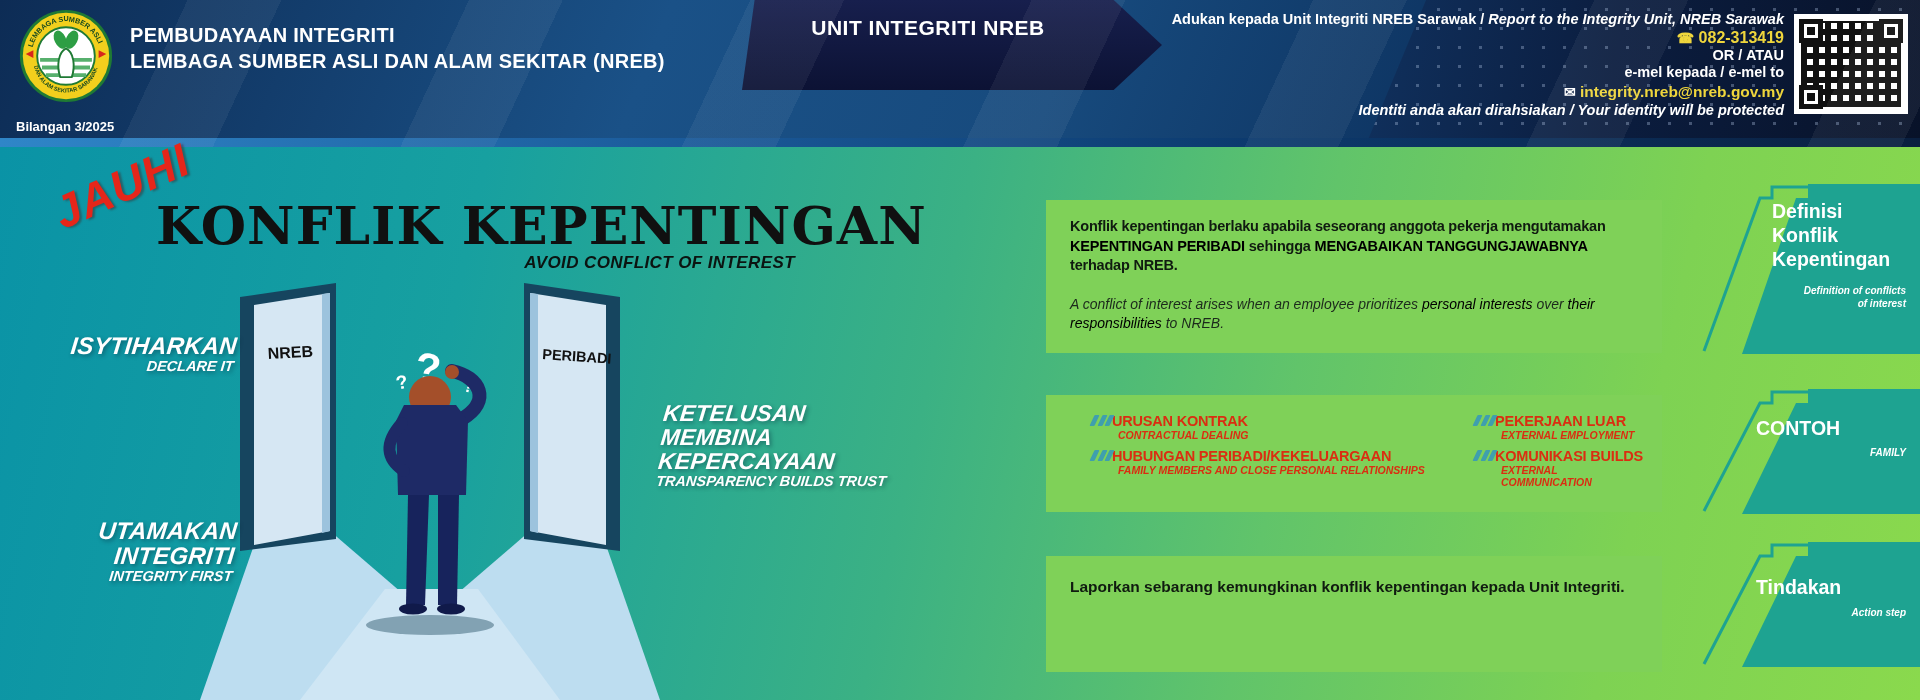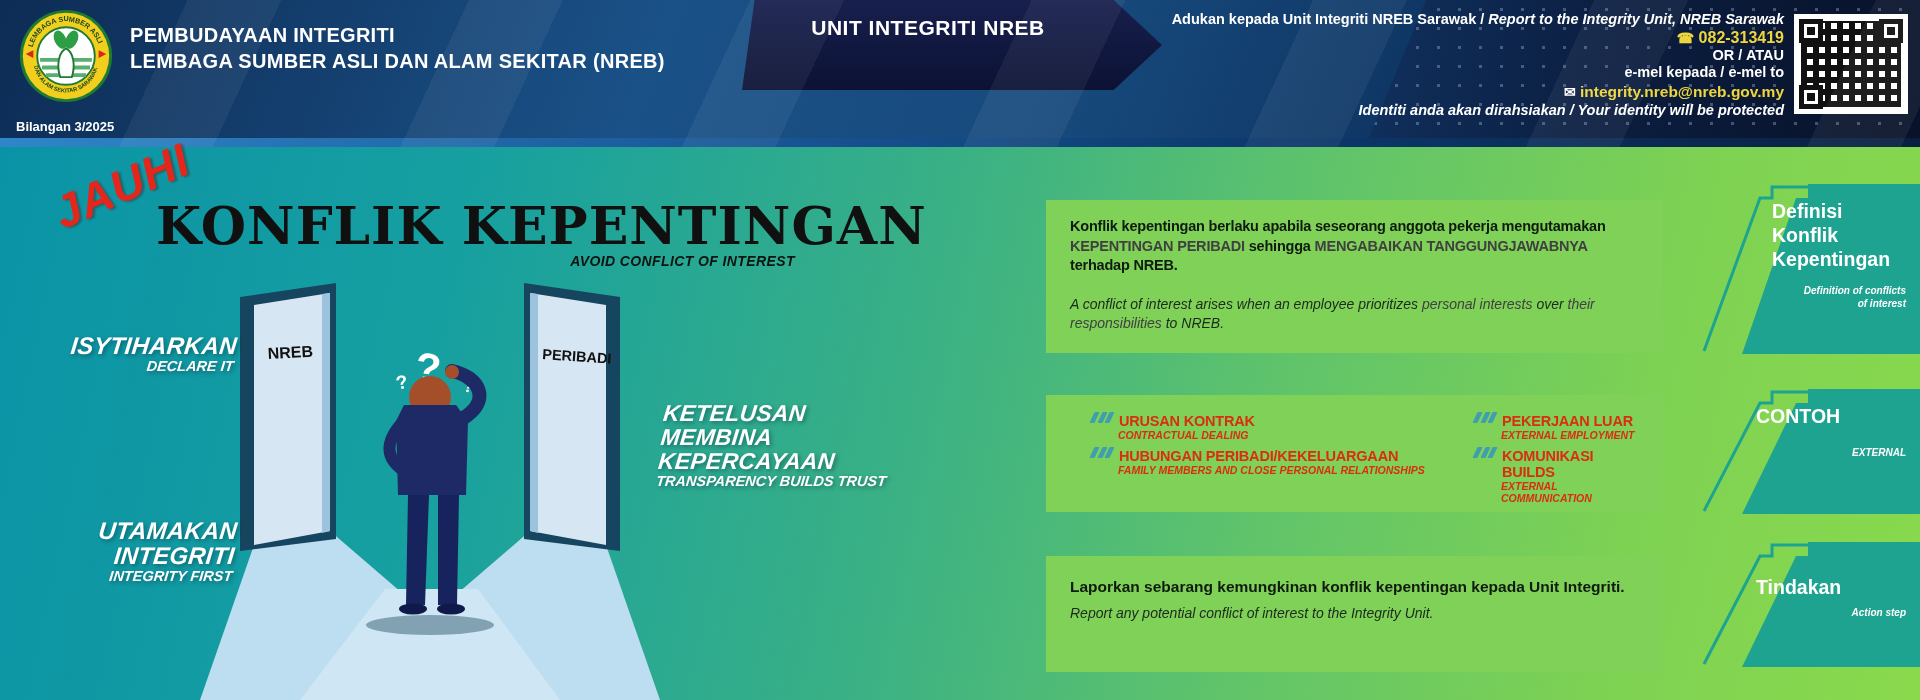--- a/index.html
+++ b/index.html
@@ -50,63 +50,63 @@
 
   
   .main { position:absolute; left:0; top:147px; width:1920px; height:553px;
     background:linear-gradient(102deg,#0a93a6 0%,#17a0a0 24%,#3bb184 48%,#61c46a 66%,#7ed253 84%,#8ad94d 100%); }
 
   .jauhi { position:absolute; left:50px; top:12px; font-size:46px; font-weight:900; font-style:italic;
     color:#e6261a; transform:rotate(-24deg); letter-spacing:1px; text-shadow:2px 2px 2px rgba(80,10,5,.35); }
   .hero-title { position:absolute; left:156px; top:48px; font-family:"DejaVu Serif", serif;
     font-weight:800; font-size:52px; color:#101010; letter-spacing:1px; white-space:nowrap; }
   .hero-sub { position:absolute; left:350px; top:106px; width:445px; text-align:right;
-    font-size:14px; font-weight:800; font-style:italic; color:#0b1411; letter-spacing:.4px; }
+    font-size:17px; font-weight:800; font-style:italic; color:#0b1411; letter-spacing:.4px; }
 
   .wlabel { position:absolute; color:#fff; font-style:italic; font-weight:900;
     text-shadow:2px 2px 4px rgba(8,40,58,.45); transform:skewX(-6deg); }
   .wlabel .big { font-size:24px; line-height:25px; letter-spacing:.2px; }
   .wlabel .small { font-size:14.5px; line-height:16px; }
   .label-declare { left:70px; top:186px; width:165px; text-align:right; }
   .label-trust { left:660px; top:254px; width:232px; text-align:left; }
   .label-trust .big { font-size:23px; line-height:24px; }
   .label-integrity { left:35px; top:371px; width:200px; text-align:right; }
 
   .illu { position:absolute; left:0; top:0; width:900px; height:553px; }
 
   
   .panel { position:absolute; left:1046px; width:616px; background:#7fd158; }
   .panel-def { top:53px; height:153px; padding:17px 14px 10px 24px; }
   .def-my { font-size:14.5px; font-weight:700; color:#101b10; line-height:1.35; letter-spacing:-.2px; }
-  .red { color:#404040; }
+  .red { color:#000000; }
   .def-en { margin-top:19px; font-size:14px; font-style:italic; color:#1c2a1c; line-height:1.4; }
 
   .panel-ex { top:248px; height:117px; padding:18px 14px 10px 46px; }
   .ex-grid { display:grid; grid-template-columns:383px auto; }
   .ex-item { margin-bottom:7px; }
-  .ex-head { display:flex; align-items:flex-start; gap:7px; }
+  .ex-head { display:flex; align-items:center; }
   .slashes { display:inline-flex; gap:2.5px; transform:translateY(-1px); }
   .slashes i { display:block; width:5px; height:11px; background:#3f9fae; transform:skewX(-25deg); border-radius:1px; }
   .ex-title { font-size:14.5px; font-weight:700; color:#da2e11; letter-spacing:-.2px; }
   .ex-sub { margin-left:26px; font-size:10.5px; font-style:italic; font-weight:600; color:#da2e11; }
 
   .panel-act { top:395px; height:116px; padding:22px 14px 10px 24px;margin-top:14px; }
   .act-my { font-size:15.5px; font-weight:700; color:#101b10; }
   .act-en { margin-top:9px; font-size:14px; font-style:italic; color:#1c2a1c; }
 
   
   .tab { position:absolute; left:1690px; width:230px; }
   .tab svg { position:absolute; left:0; top:0; }
   .tab-title { position:absolute; right:14px; color:#fff; font-weight:800; 
     font-size:19.5px; line-height:1.22; }
   .tab-sub { position:absolute; right:14px; color:#fff; font-weight:700; font-style:italic; text-align:right;
     font-size:10px; line-height:1.3; }
   .tab1 { top:37px; height:170px; } .tab1 .tab-title { top:16px; width:134px; }
   .tab1 .tab-sub { top:100px; width:108px; }
-  .tab2 { top:242px; height:125px; } .tab2 .tab-title { top:16px; width:150px; }
+  .tab2 { top:242px; height:125px; } .tab2 .tab-title { top:28px; width:150px; }
   .tab2 .tab-sub { top:57px; width:150px; }
   .tab3 { top:395px; height:125px; } .tab3 .tab-title { top:34px; width:150px; }
   .tab3 .tab-sub { top:64px; width:150px; }
 </style>
 </head>
 <body>
 
 <div id="poster">
 
   <div class="header">
@@ -285,38 +285,37 @@
               <span class="ex-title">KOMUNIKASI BUILDS</span>
               </div>
             <div class="ex-sub">EXTERNAL COMMUNICATION</div>
           </div>
         </div>
       </div>
     </div>
 
     <div class="panel panel-act">
       <div class="act-my">Laporkan sebarang kemungkinan konflik kepentingan kepada Unit Integriti.</div>
-      <div class="act-en">Report any potential conflict of interest to the Integrity Unit.</div>
     </div>
 
     <div class="tab tab1">
       <svg width="230" height="170" viewBox="0 0 230 170">
         <path d="M 120 3 L 82 3 L 82 14 L 70 14 L 14 167" stroke="#1ea391" stroke-width="3" fill="none"></path>
         <polygon points="118,0 230,0 230,170 52,170 106,14 118,14" fill="#1ea391"></polygon>
       </svg>
       <div class="tab-title">Definisi Konflik Kepentingan</div>
       <div class="tab-sub">Definition of conflicts of interest</div>
     </div>
     <div class="tab tab2">
       <svg width="230" height="125" viewBox="0 0 230 125">
         <path d="M 120 3 L 82 3 L 82 14 L 70 14 L 14 122" stroke="#1ea391" stroke-width="3" fill="none"></path>
         <polygon points="118,0 230,0 230,125 52,125 106,14 118,14" fill="#1ea391"></polygon>
       </svg>
       <div class="tab-title">CONTOH</div>
-      <div class="tab-sub">EXTERNAL</div>
+      <div class="tab-sub">FAMILY</div>
     </div>
     <div class="tab tab3">
       <svg width="230" height="125" viewBox="0 0 230 125">
         <path d="M 120 3 L 82 3 L 82 14 L 70 14 L 14 122" stroke="#1ea391" stroke-width="3" fill="none"></path>
         <polygon points="118,0 230,0 230,125 52,125 106,14 118,14" fill="#1ea391"></polygon>
       </svg>
       <div class="tab-title">Tindakan</div>
       <div class="tab-sub">Action step</div>
     </div>
 

